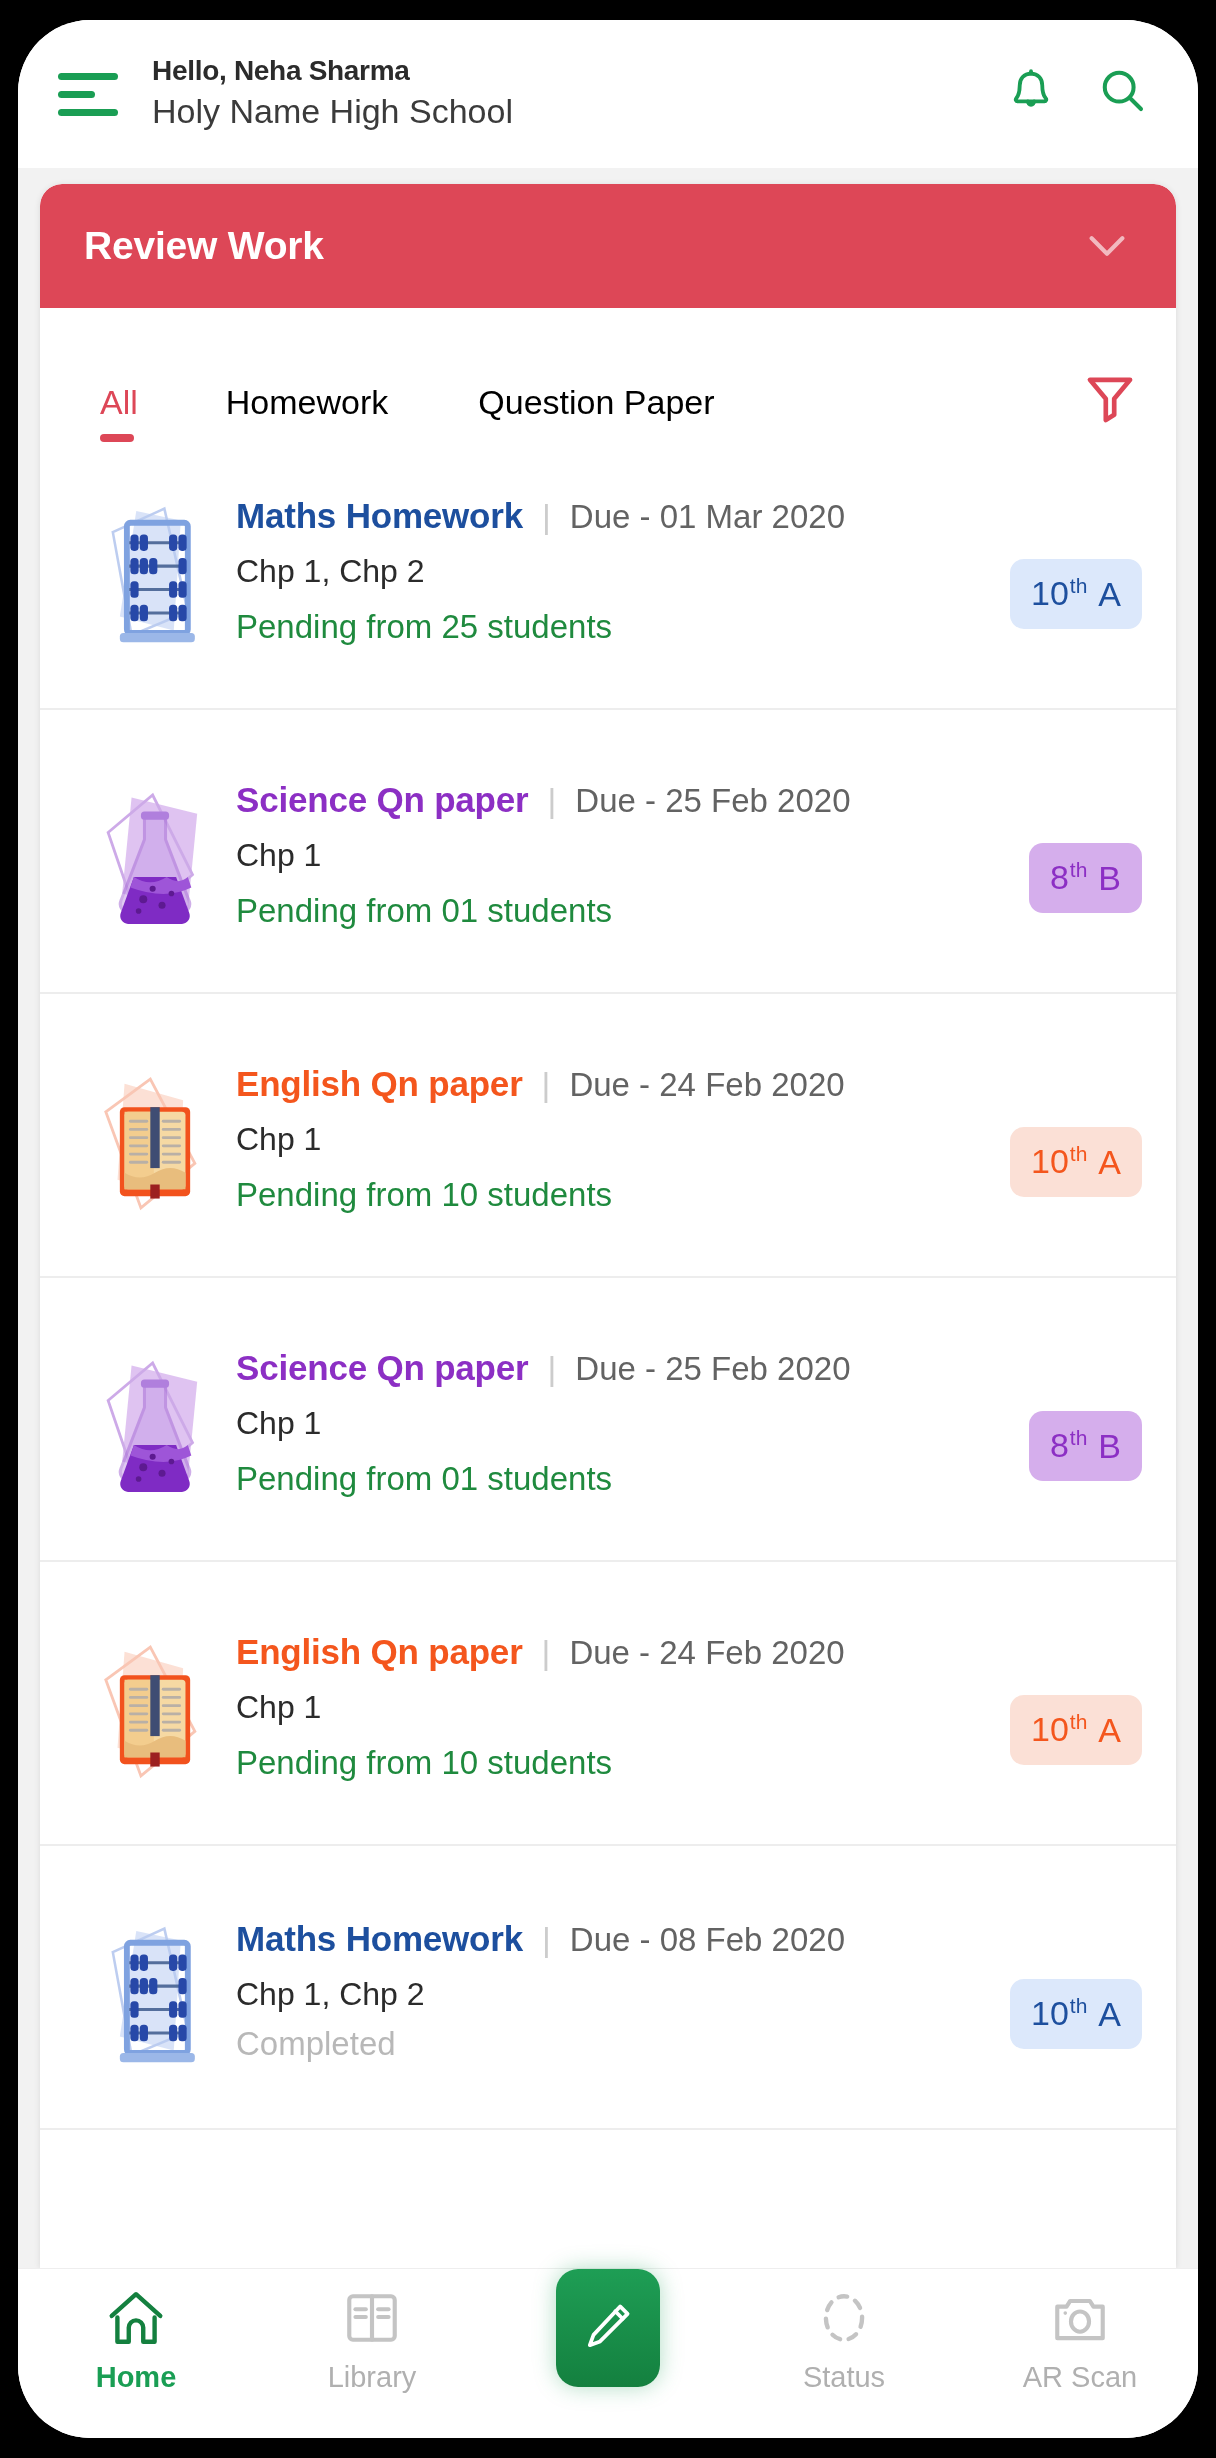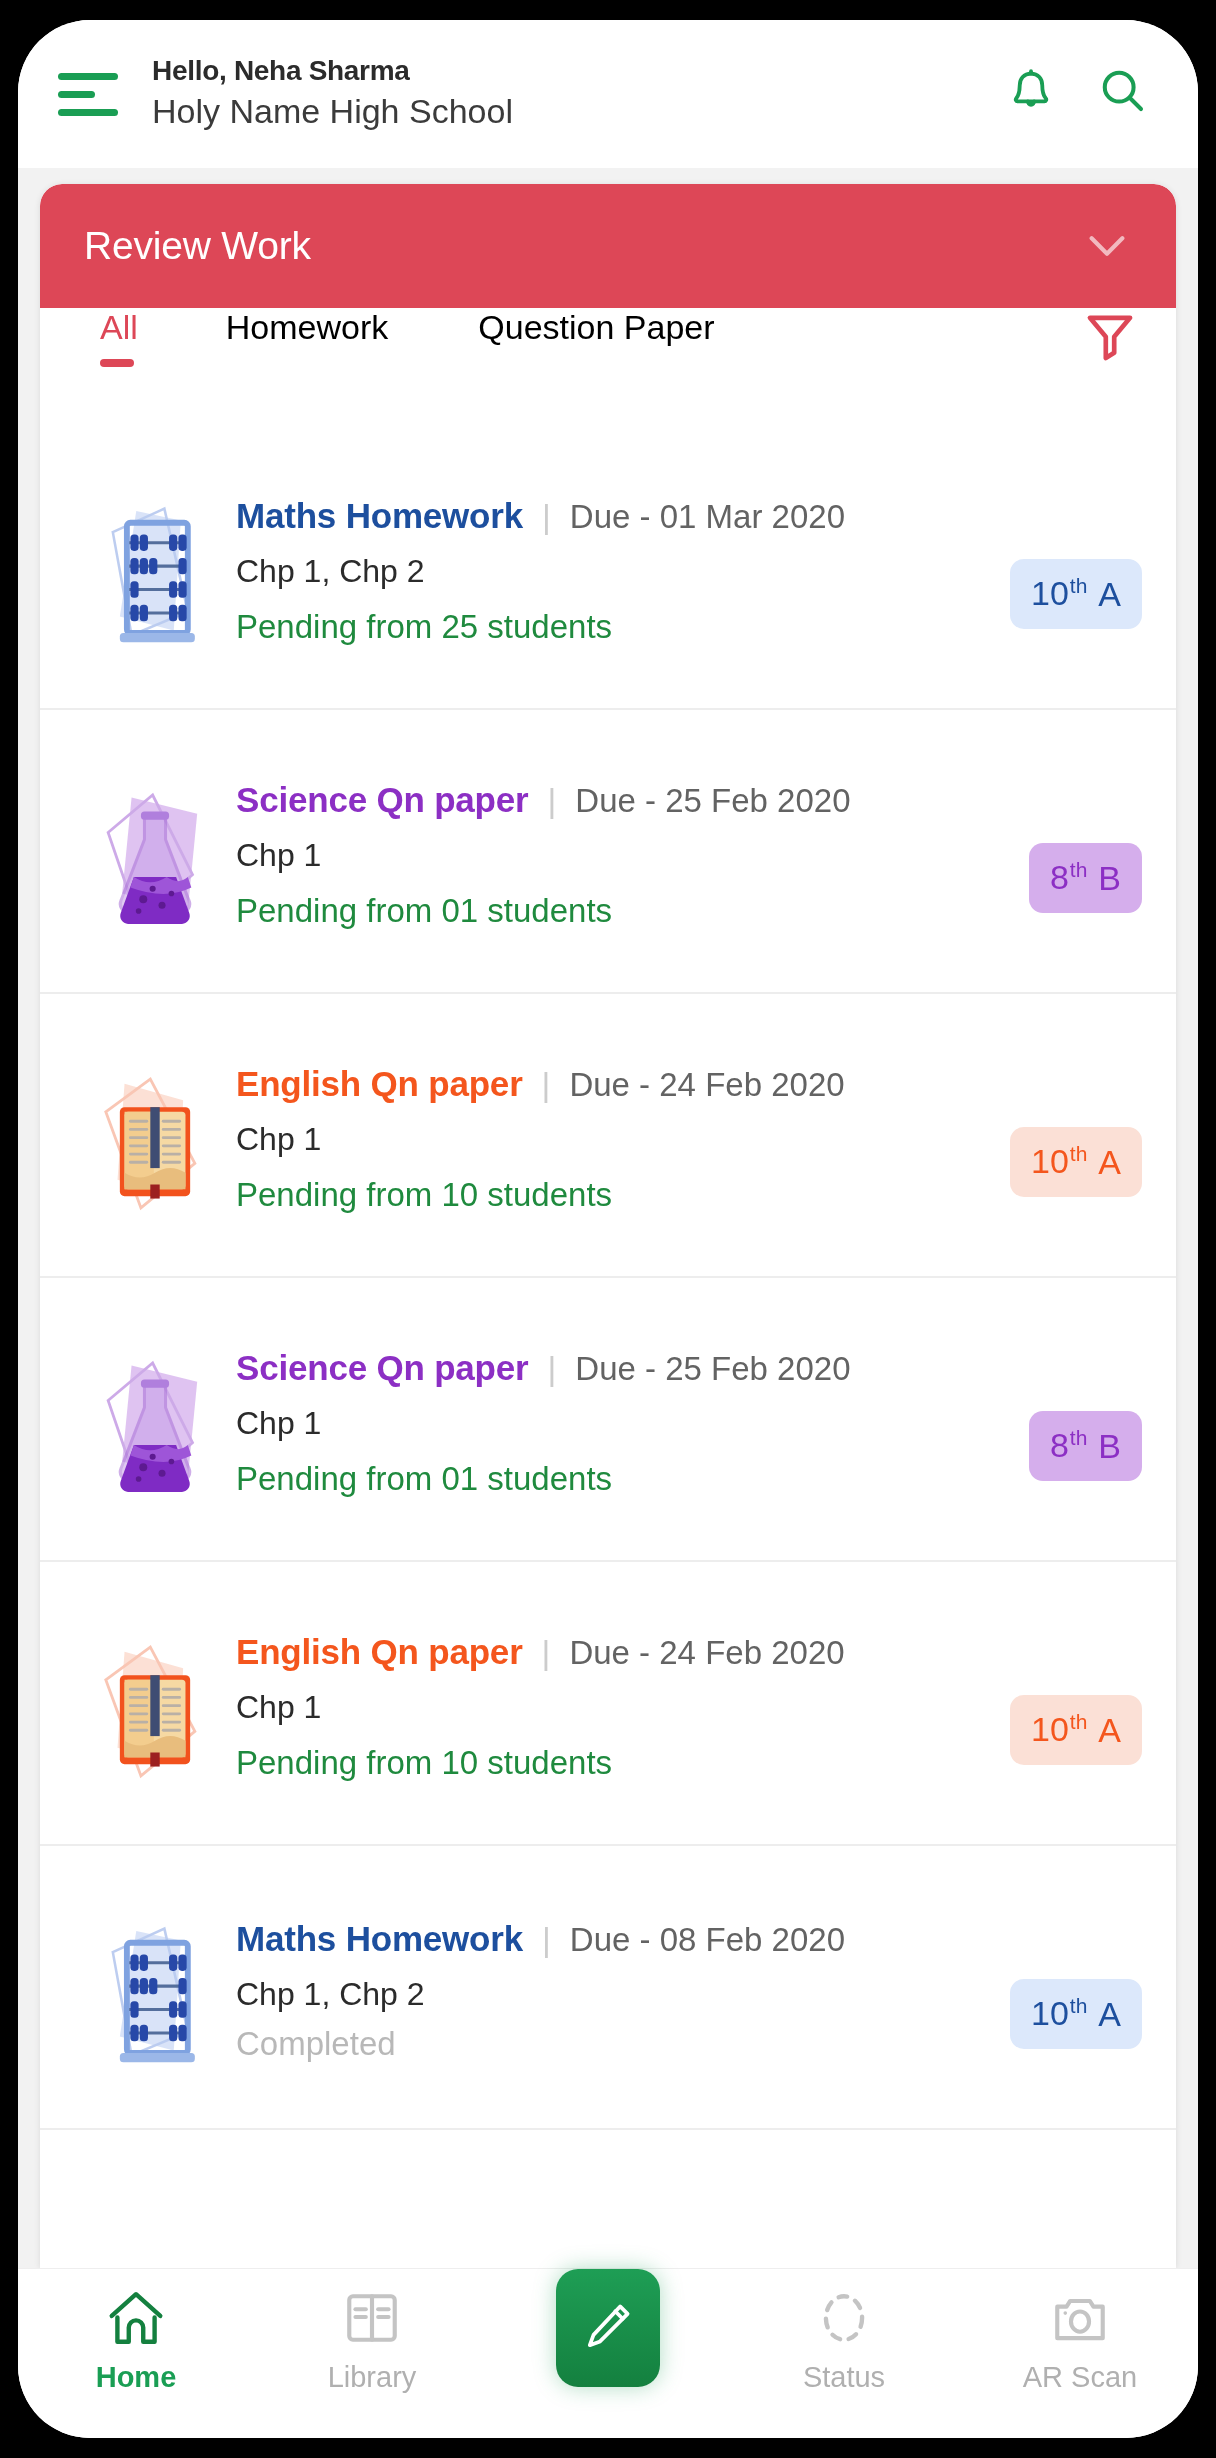--- a/index.html
+++ b/index.html
@@ -75,27 +75,27 @@
     overflow: hidden;
   }
   #review-card-header {
     flex: 0 0 124px;
     background: #dd4757;
     border-radius: 22px 22px 0 0;
     display: flex; align-items: center; justify-content: space-between;
     padding: 0 46px 0 44px;
     cursor: pointer;
   }
-  #review-title { color: #fff; font-size: 39px; font-weight: normal; letter-spacing: -0.2px; }
+  #review-title { color: #fff; font-size: 39px; font-weight: bold; letter-spacing: -0.2px; }
   #collapse-chevron { width: 46px; height: 30px; opacity: 0.62; }
 
   
   #tabs-row {
     flex: 0 0 118px;
-    display: flex; align-items: flex-start;
+    display: flex; align-items: flex-end;
     padding: 0 38px 0 60px;
     background: #fff;
     position: relative;
   }
   .tab {
     font-size: 34px; color: #000000; cursor: pointer;
     position: relative; padding-bottom: 4px; white-space: nowrap;
   }
   .tab.active { color: #dd4757; }
   .tab.active::after {

